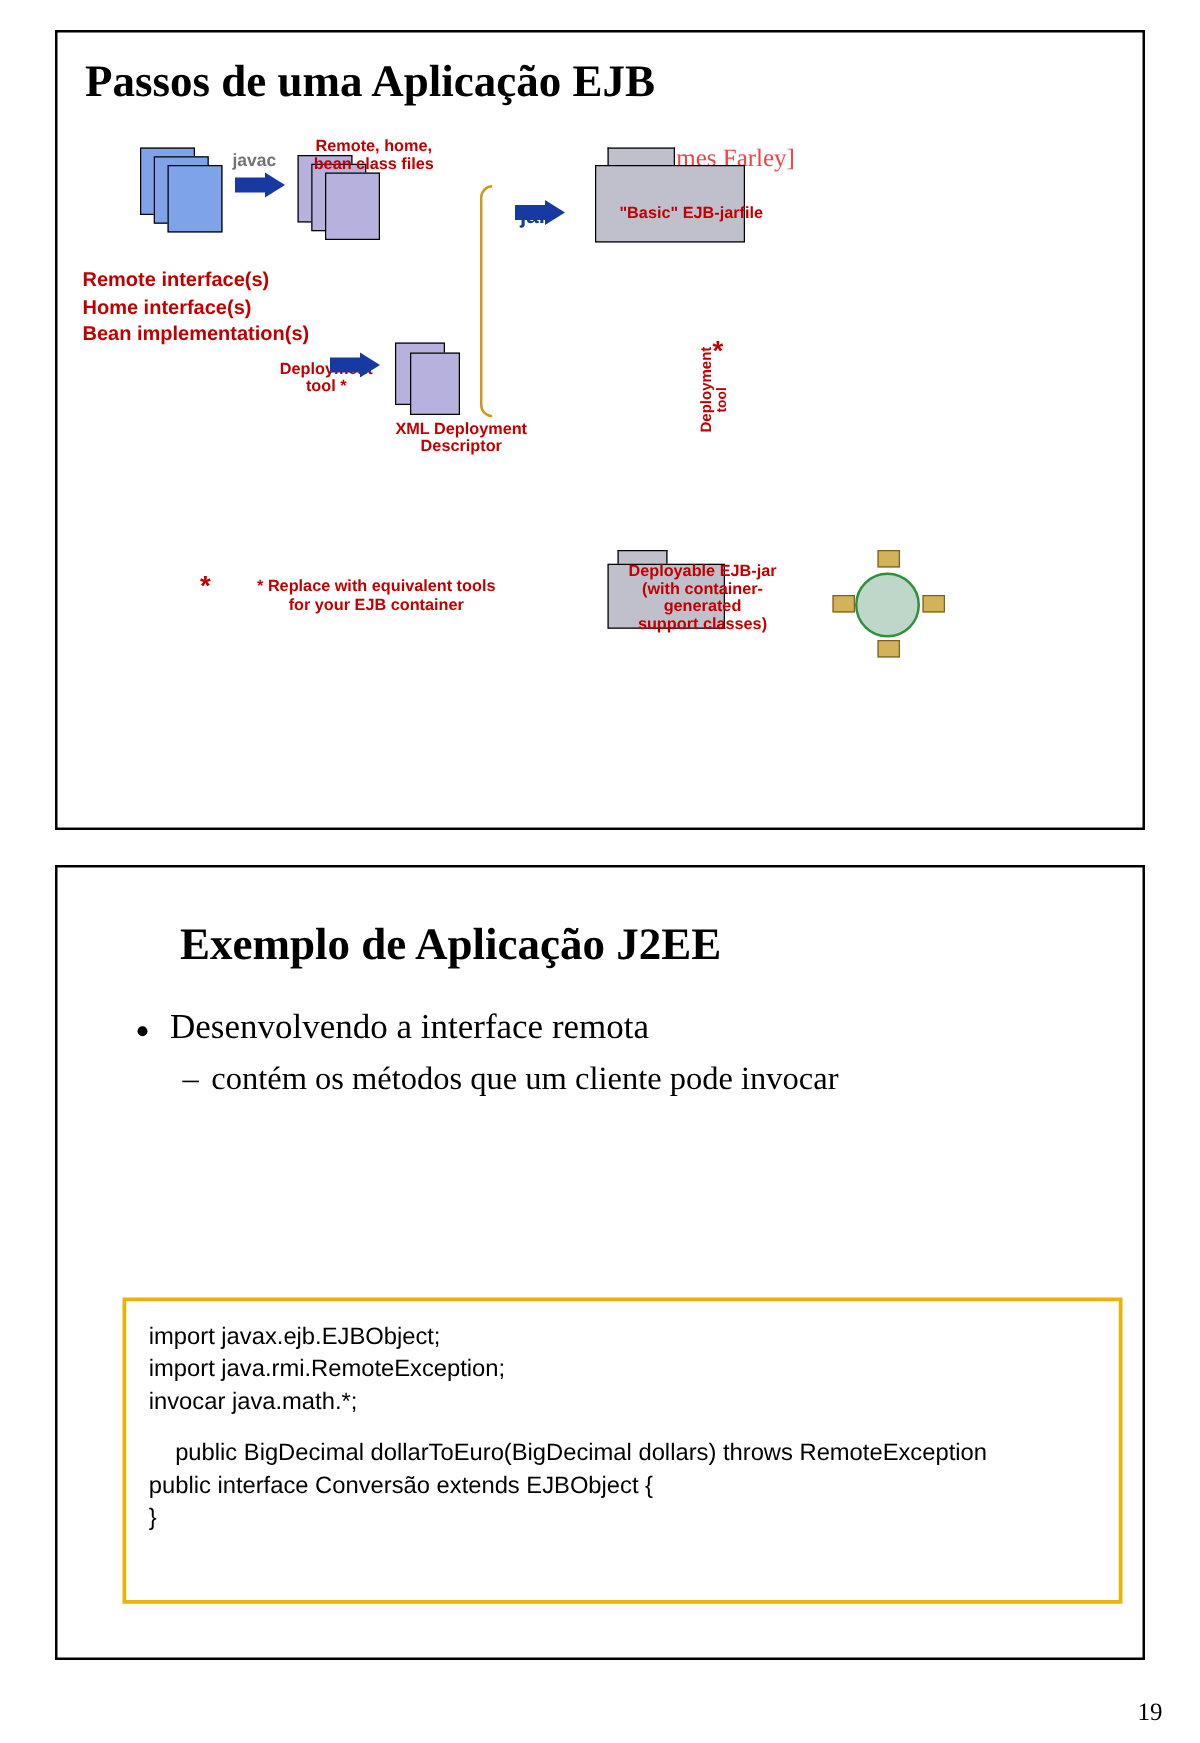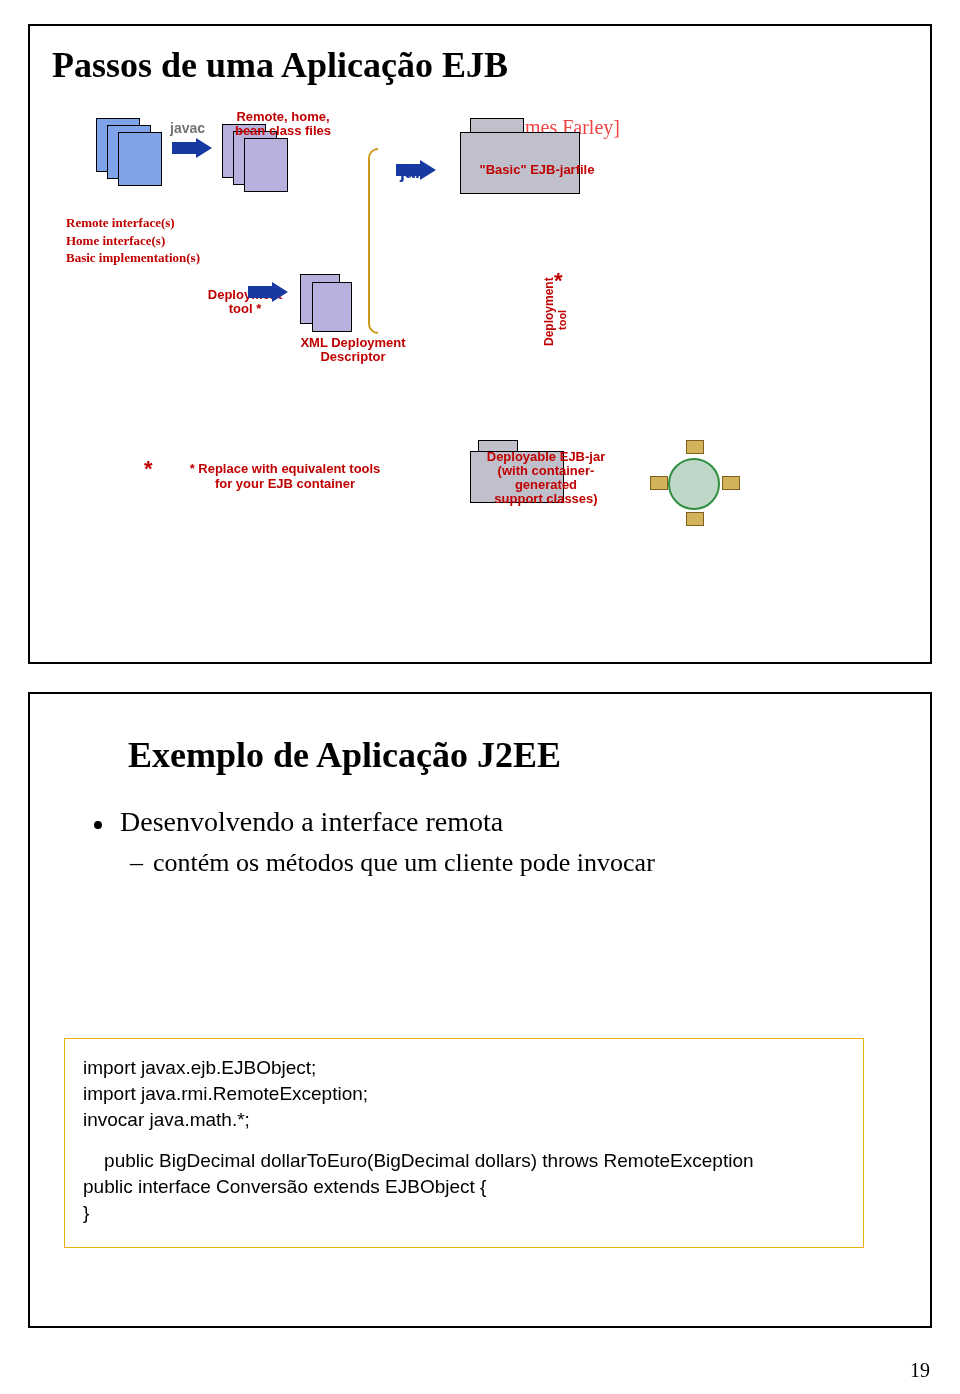--- a/index.html
+++ b/index.html
@@ -7,21 +7,21 @@
     margin: 0;
     padding: 0;
     background: #fff;
     font-family: "Times New Roman", Times, serif;
     width: 960px;
   }
   .page {
     position: relative;
     width: 960px;
     height: 1394px;
-    padding: 24px 28px;
+    padding: 24px 44px;
   }
   .slide {
     border: 2px solid #000;
     background: #fff;
     position: relative;
   }
   .slide1 {
     height: 640px;
     margin-bottom: 28px;
     padding: 18px 22px;
@@ -80,21 +80,21 @@
   .folder {
     position:relative; width:120px; height:78px;
   }
   .folder .tab { position:absolute; top:0; left:10px;width:54px;height:16px;background:#c0c0cc;border:1px solid #000;border-bottom:none; }
   .folder .body{ position:absolute; top:14px; left:0;width:120px;height:62px;background:#c0c0cc;border:1px solid #000; }
 
   .folder-sm { position:relative; width:94px;height:64px;}
   .folder-sm .tab { position:absolute; top:0; left:8px;width:40px;height:12px;background:#c0c0cc;border:1px solid #000;border-bottom:none;}
   .folder-sm .body{ position:absolute; top:11px;left:0;width:94px;height:52px;background:#c0c0cc;border:1px solid #000;}
 
-  .source-labels { position:absolute; top:188px; left:36px; width:200px; color:#c00000; font-weight:bold; font-size:13px; font-family:Liberation Serif, serif; line-height:1.35; }
+  .source-labels { position:absolute; top:188px; left:20px; width:200px; color:#c00000; font-weight:bold; font-size:16px; font-family:Liberation Sans, sans-serif; line-height:1.35; }
 
   
   .row2 { position:absolute; top:252px; left:160px; width:700px; height:140px; }
 
   .red-star { color:#c00000; font-weight:bold; font-size:22px; font-family:Arial,sans-serif; }
 
   .vdep { position:absolute; left:520px; top:250px; width:18px; height:120px; }
   .vdep .txt { position:absolute; left:-8px; top:70px; transform:rotate(-90deg); transform-origin:left top; color:#c00000; font-weight:bold; font-size:12px; font-family:Arial,sans-serif; white-space:nowrap; }
   .vdep .txt2{ position:absolute; left:6px; top:54px; transform:rotate(-90deg); transform-origin:left top; color:#c00000; font-weight:bold; font-size:11px; font-family:Arial,sans-serif; white-space:nowrap; }
 
@@ -112,23 +112,23 @@
 
   
   .s2title { font-size:36px; font-weight:bold; margin:18px 0 30px 72px; }
   .bullet-row { display:flex; align-items:flex-start; margin:24px 0 0 38px; font-size:28px; }
   .bullet-dot { width:8px;height:8px;background:#000;border-radius:50%;margin:15px 18px 0 0; flex-shrink:0;}
   .sub-row { margin:10px 0 0 74px; font-size:26px; display:flex; }
   .sub-dash { margin-right:10px; }
 
   .codebox {
     position:absolute;
-    left:34px; top:344px;
-    width:800px; height:210px;
-    border:1px solid #eab308;
+    left:52px; top:344px;
+    width:800px; height:245px;
+    border:3px solid #eab308;
     font-family: Arial, Helvetica, sans-serif;
     font-size:19px;
     padding:16px 18px;
     line-height:1.38;
   }
 
   .page-num {
     position:absolute;
     bottom:12px; right:30px;
     font-size:20px;
@@ -178,21 +178,21 @@
       </div>
       <div style="position:absolute; left:372px; top:48px; width:150px;" class="lab-red">"Basic" EJB-jarfile</div>
 
     </div>
 
     <div class="curl" style="left:338px; top:122px; width:10px; height:186px;"></div>
 
     <div class="source-labels">
       <div>Remote interface(s)</div>
       <div>Home interface(s)</div>
-      <div>Basic implementation(s)</div>
+      <div>Bean implementation(s)</div>
     </div>
 
     <div class="row2">
       <div style="position:absolute; left:0; top:10px; width:110px; white-space:pre; line-height:1.1;" class="lab-red">Deployment
 tool *</div>
       <div style="position:absolute; left:58px; top:4px;" class="arrow-right">
           <div class="bar"></div>
           <div class="head"></div>
         </div>
       <div style="position:absolute; left:110px; top:-4px;" class="stack2">

